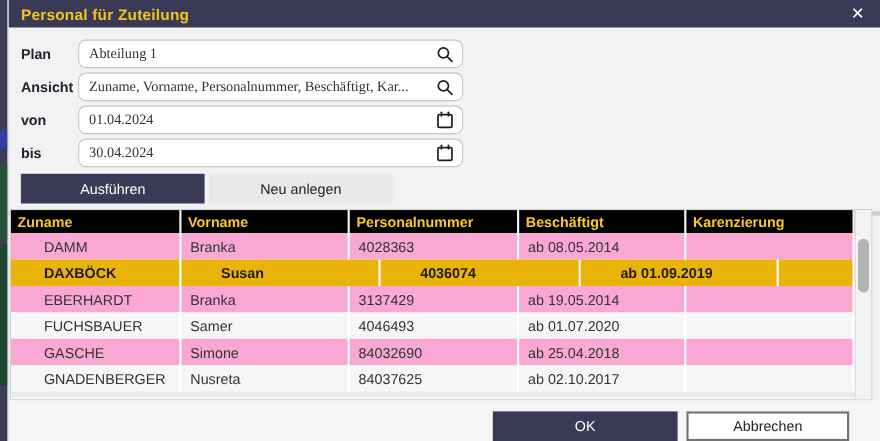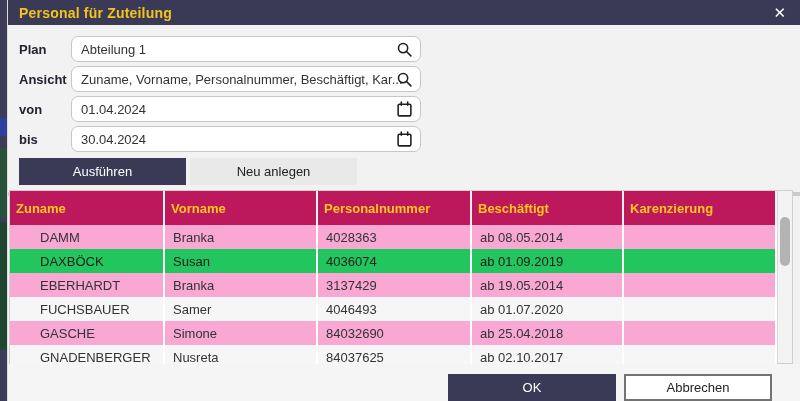--- a/index.html
+++ b/index.html
@@ -18,46 +18,46 @@
   .dialog { position:absolute; left:7px; top:0; width:793px; height:401px; background:#f2f2f2; border-left:1px solid #dcdcdc; }
 
   .titlebar { height:25px; background:#3a3a56; display:flex; align-items:center; padding:0 14px 0 11px; }
   .title { color:#f4c41b; font-size:14px; font-weight:bold; letter-spacing:.2px; }
   .close-btn { margin-left:auto; color:#ffffff; font-size:15px; line-height:1; cursor:pointer; }
 
   .form-area { padding:11px 0 0 11px; }
   .form-row { display:flex; align-items:center; height:26px; margin-bottom:4px; }
   .form-label { width:52px; font-size:13px; font-weight:bold; color:#222230; }
   .input-box { width:350px; height:26px; position:relative; background:#ffffff; border:1px solid #c6c6c6;
-               border-radius:7px; display:flex; align-items:center; padding:0 16px 0 9px; cursor:text; }
+               border-radius:7px; display:flex; align-items:center; padding:0 16px 0 9px; cursor:text;font-family:Liberation Serif, serif; }
   .input-value { font-size:13px; color:#333; white-space:nowrap; overflow:hidden; }
   .input-icon { position:absolute; right:7px; top:4px; width:17px; height:17px; cursor:pointer; }
   .input-icon svg { display:block; }
 
   .action-row { display:flex; margin:6px 0 0 11px; }
   .btn { height:27px; border-radius:0; font-size:13px; display:flex; align-items:center; justify-content:center;
          cursor:pointer; border:none; font-family:inherit; }
   .btn-dark { background:#3a3a56; color:#ffffff; width:167px; }
   .btn-light { background:#e9e9e9; color:#222; width:167px; margin-left:4px; }
 
   .divider { margin-top:7px; height:4px; background:#cbcbcb; }
 
   .table-wrap { position:absolute; left:1px; top:190px; width:784px; height:174px;
                 border:1px solid #cfcfcf; background:#f6f6f6; display:flex; }
   .grid { flex:1 1 auto; }
   .t-row { display:grid; grid-template-columns:155px 153px 154px 152px 1fr; height:24px; }
-  .t-head { height:34px; background:#be185d; }
+  .t-head { height:21px; background:#000000; }
   .t-head .t-cell { color:#ffc81c; font-weight:bold; border-right:2px solid #f2f2f2; padding-left:6px; }
   .t-cell { font-size:13px; display:flex; align-items:center; padding-left:8px; white-space:nowrap; overflow:hidden; }
   .t-body .t-row { color:#333; }
   .t-body .t-row .t-cell { border-right:2px solid #ffffff; }
   .t-body .t-row .t-cell:first-child { padding-left:30px; }
   .t-row.odd  { background:#f9a8d4; }
   .t-row.even { background:#f6f6f6; }
-  .t-row.selected { background:#22c55e; font-weight:normal; color:#1c1c1c; }
+  .t-row.selected { background:#eab308; font-weight:bold; color:#1c1c1c;gap:28px; }
   .t-filler { height:5px; background:#ebebeb; }
   .scrollbar { flex:0 0 15px; background:#f3f3f3; border-left:1px solid #d9d9d9; position:relative; }
   .scroll-thumb { position:absolute; left:2px; top:26px; width:10px; height:49px; background:#b3b3b3; border-radius:6px; cursor:grab; }
 
   .footer { position:absolute; left:0; bottom:0; width:100%; height:37px; background:#f5f5f5;
             display:flex; align-items:flex-end; justify-content:flex-end; padding-right:28px; gap:8px; }
   .btn-ok { width:168px; background:#3a3a56; color:#fff; }
   .btn-cancel { width:148px; background:#ffffff; color:#222; border:2px solid #737373; }
 </style>
 </head>

